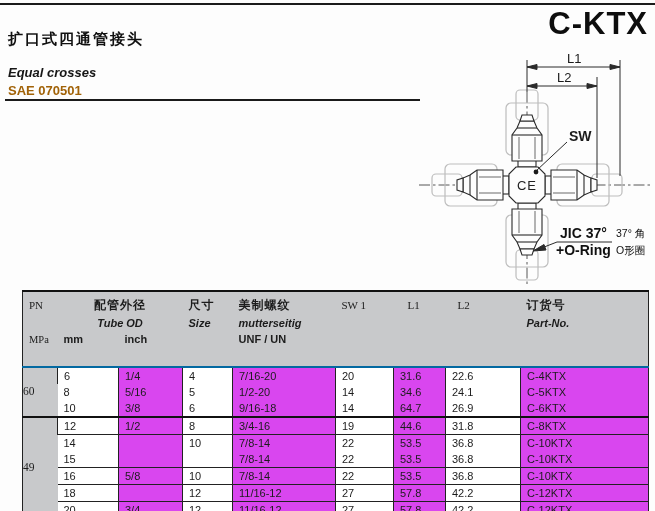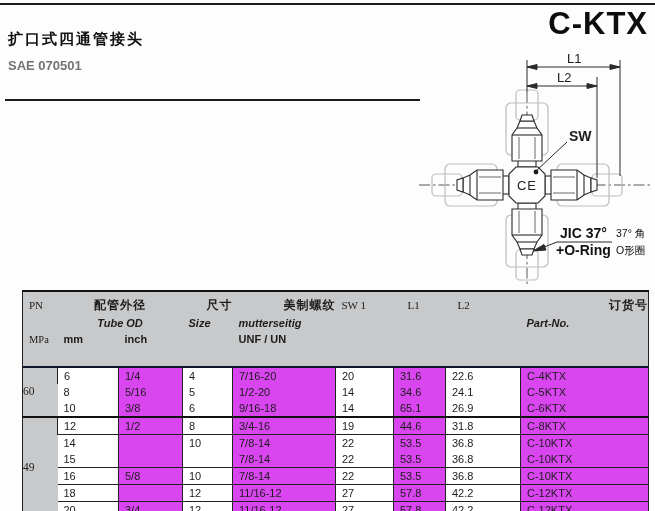--- a/index.html
+++ b/index.html
@@ -5,43 +5,43 @@
   html,body{margin:0;padding:0;background:#e8e8e8;}
   .page{
     position:relative;width:655px;height:511px;background:#fdfdfd;
     font-family:"Liberation Sans","DejaVu Sans",sans-serif;color:#1c1c1c;
     overflow:hidden;margin:0 auto;
   }
   .top-rule{position:absolute;left:0;top:3px;width:655px;height:2px;background:#1b1b1b;}
   .title-block{position:absolute;left:8px;top:30px;}
   .title-cn{font-weight:bold;font-size:15px;letter-spacing:2px;color:#111;}
   .subtitle-en{font-weight:bold;font-style:italic;font-size:13px;margin-top:16px;color:#161616;}
-  .sae-code{font-weight:bold;font-size:13px;margin-top:9px;color:#737373;}
+  .sae-code{font-weight:bold;font-size:13px;margin-top:3px;color:#a16207;}
   .product-code{
     position:absolute;right:7px;top:6px;font-weight:bold;font-size:31px;
     letter-spacing:1px;color:#0d0d0d;margin-left:36px;
   }
   .mid-rule{position:absolute;left:5px;top:99px;width:415px;height:2px;background:#1b1b1b;}
   .diagram{position:absolute;left:415px;top:40px;}
 
   
   table.spec{
     position:absolute;left:22px;top:290px;border-collapse:collapse;table-layout:fixed;
     width:626px;font-size:11px;
     border-left:1px solid #222;border-right:1px solid #222;
     border-top:2px solid #111;border-bottom:2px solid #111;
   }
   thead{background:#c8c9cb;}
   thead td{padding:0 0 0 6px;vertical-align:middle;line-height:1.1;border:none;}
   thead tr.h1 td{height:19px;padding-top:4px;}
   thead tr.h2 td{height:16px;}
   thead tr.h3 td{height:17px;padding-bottom:18px;}
-  thead{border-bottom:2px solid #0f172a;}
+  thead{border-bottom:2px solid #0369a1;}
   .serif{font-family:"Liberation Serif","DejaVu Serif",serif;}
-  .cnh{font-weight:bold;font-size:12px;letter-spacing:1px;text-align:right;}
+  .cnh{font-weight:bold;font-size:12px;letter-spacing:1px;}
   .ith{font-weight:bold;font-style:italic;font-size:11px;}
   .bh{font-weight:bold;font-size:11px;}
   .th-center{text-align:center;padding-left:0 !important;}
 
   tbody td{
     height:16px;padding:0 0 0 6px;vertical-align:middle;line-height:1;
     border-left:1px solid #222;background:#fff;
   }
   tbody td:first-child{border-left:none;}
   tbody td.pn{
@@ -54,20 +54,21 @@
 </style>
 </head>
 <body>
 
 <div class="page">
 
   <div class="top-rule"></div>
 
   <div class="title-block">
     <div class="title-cn">扩口式四通管接头</div>
+    <div class="subtitle-en">Equal crosses</div>
     <div class="sae-code">SAE 070501</div>
   </div>
 
   <div class="product-code">C-KTX</div>
 
   <div class="mid-rule"></div>
 
   <svg class="diagram" width="240" height="250" viewBox="0 0 240 250">
     <g stroke="#444" stroke-width="0.9" fill="none" stroke-dasharray="11 3 2.5 3">
       <line x1="4" y1="145" x2="236" y2="145"></line>
@@ -230,21 +231,21 @@
         <td class="cg">34.6</td>
         <td>24.1</td>
         <td class="cg">C-5KTX</td>
       </tr>
       <tr>
         <td>10</td>
         <td class="cg">3/8</td>
         <td>6</td>
         <td class="cg">9/16-18</td>
         <td>14</td>
-        <td class="cg">65.1</td>
+        <td class="cg">64.7</td>
         <td>26.9</td>
         <td class="cg">C-6KTX</td>
       </tr>
 
       <tr class="btt">
         <td class="pn" rowspan="6">49</td>
         <td>12</td>
         <td class="cg">1/2</td>
         <td>8</td>
         <td class="cg">3/4-16</td>

